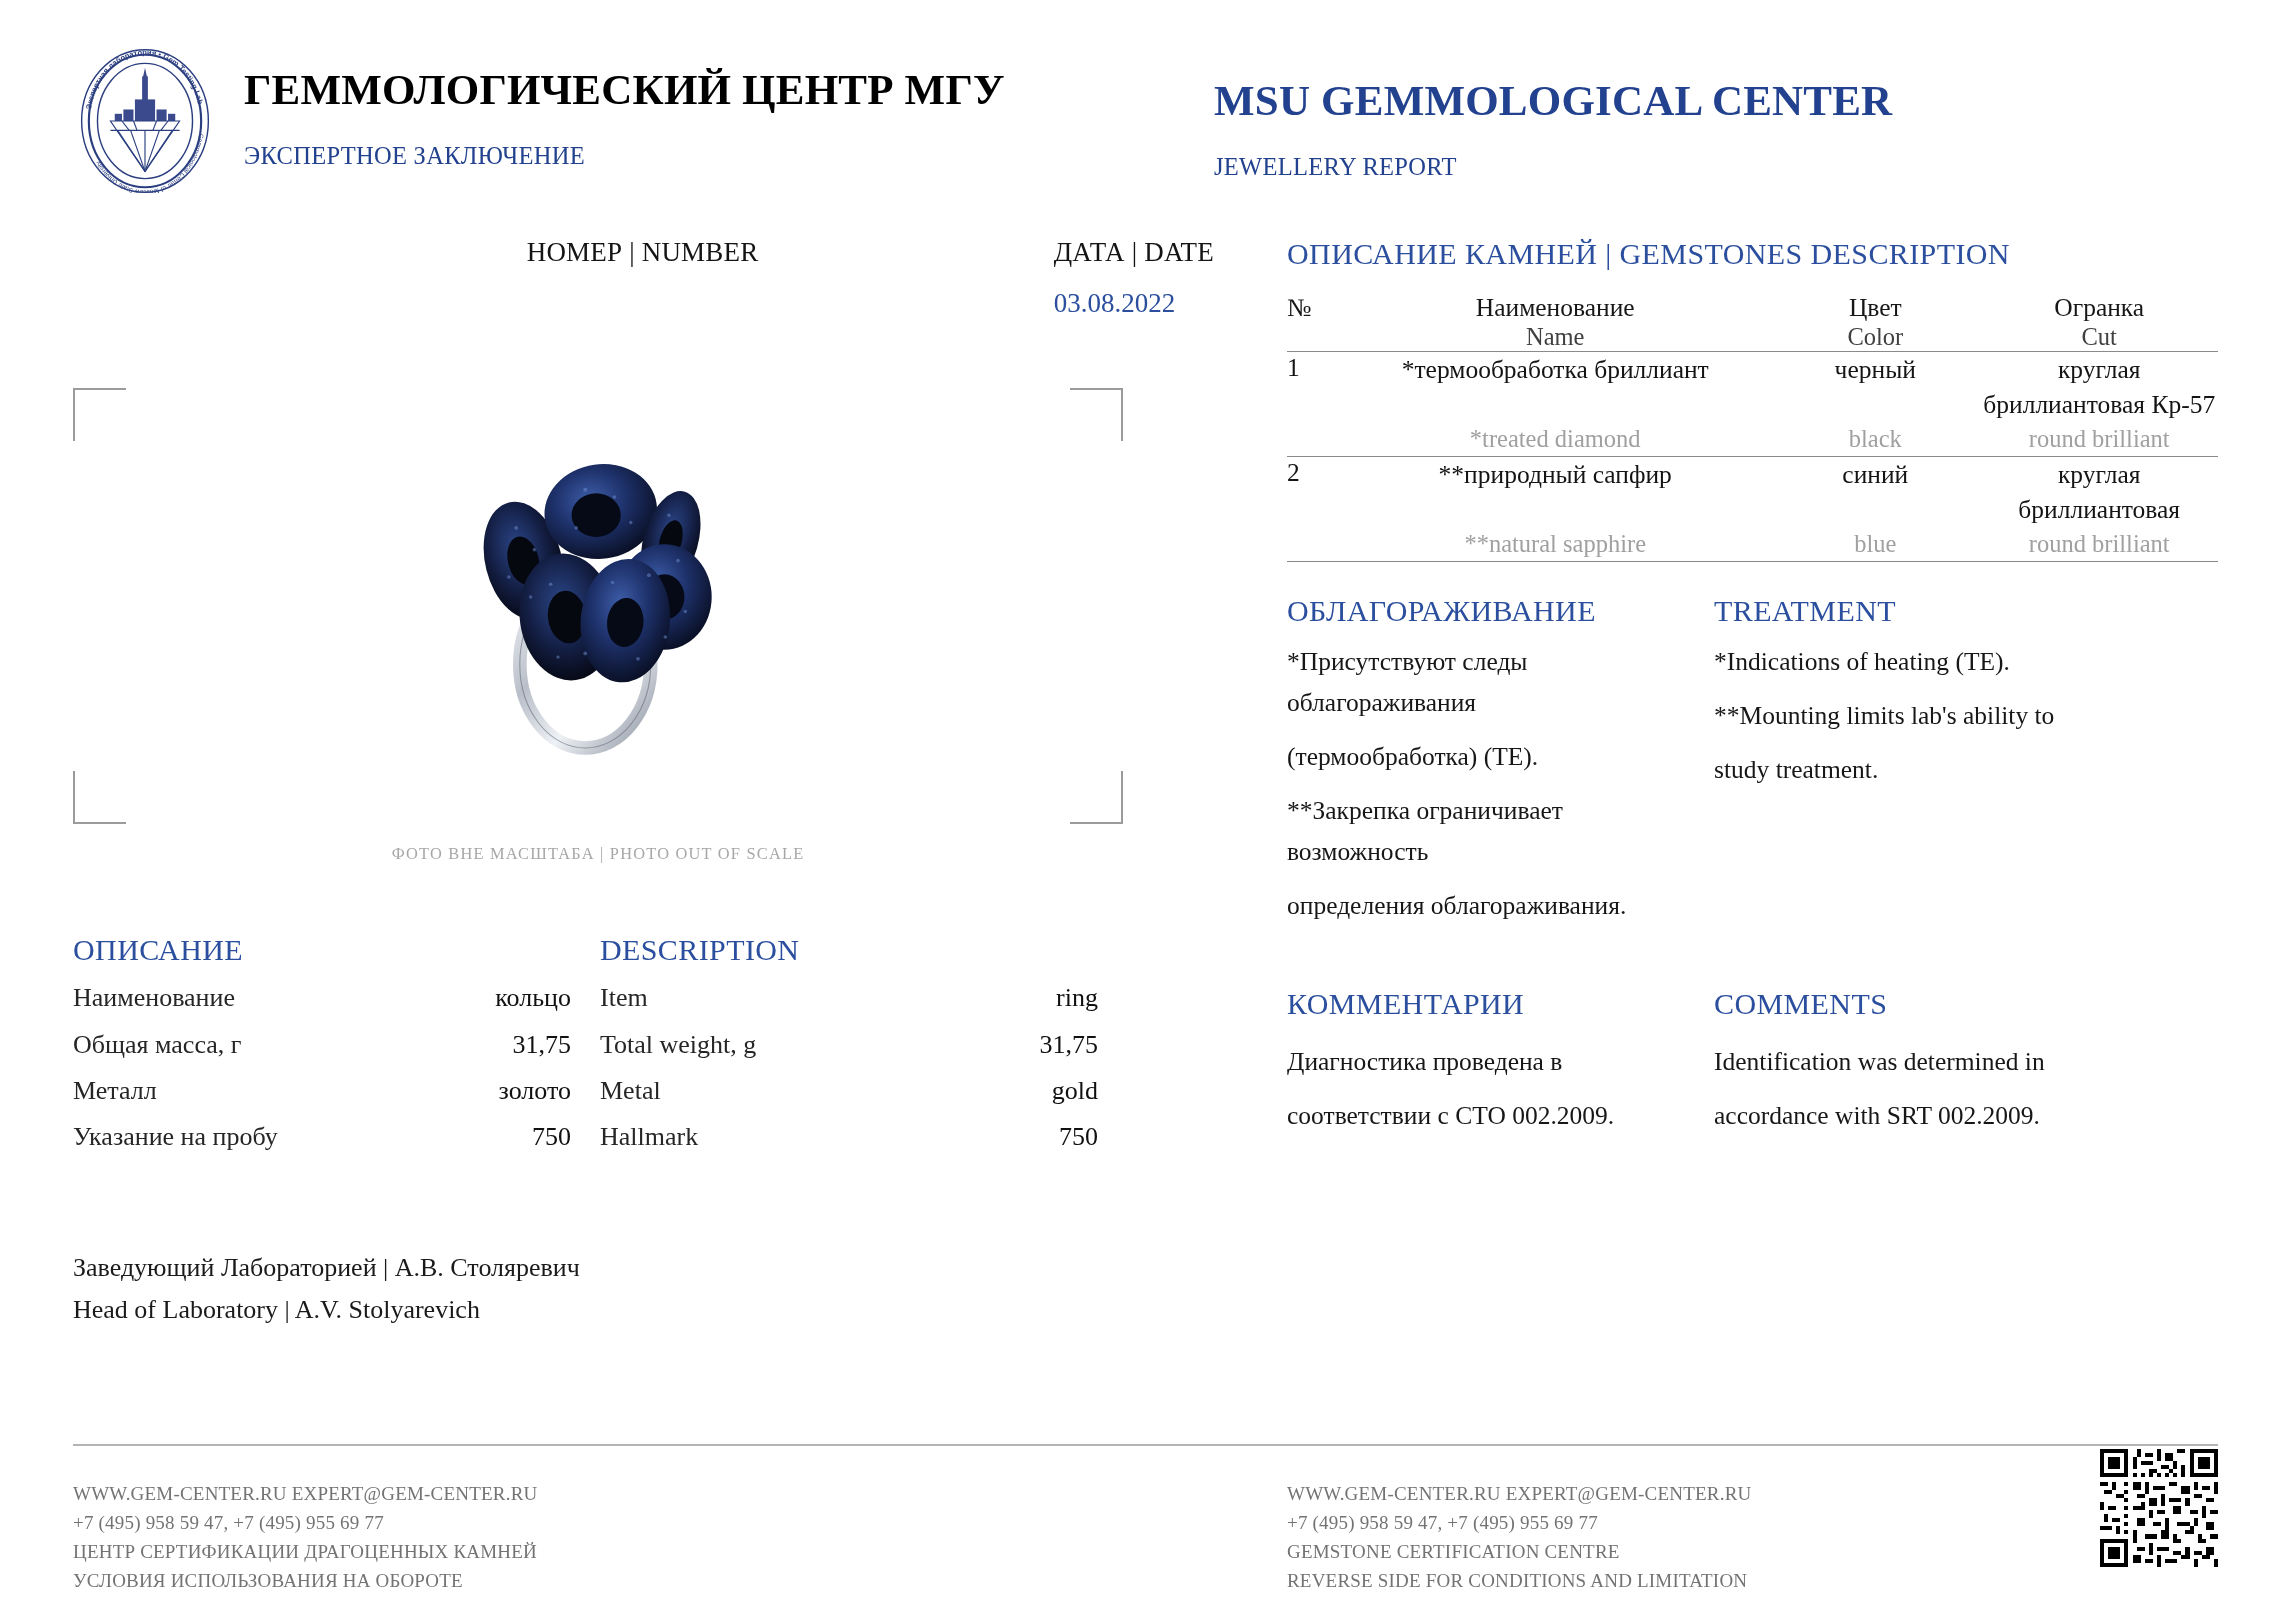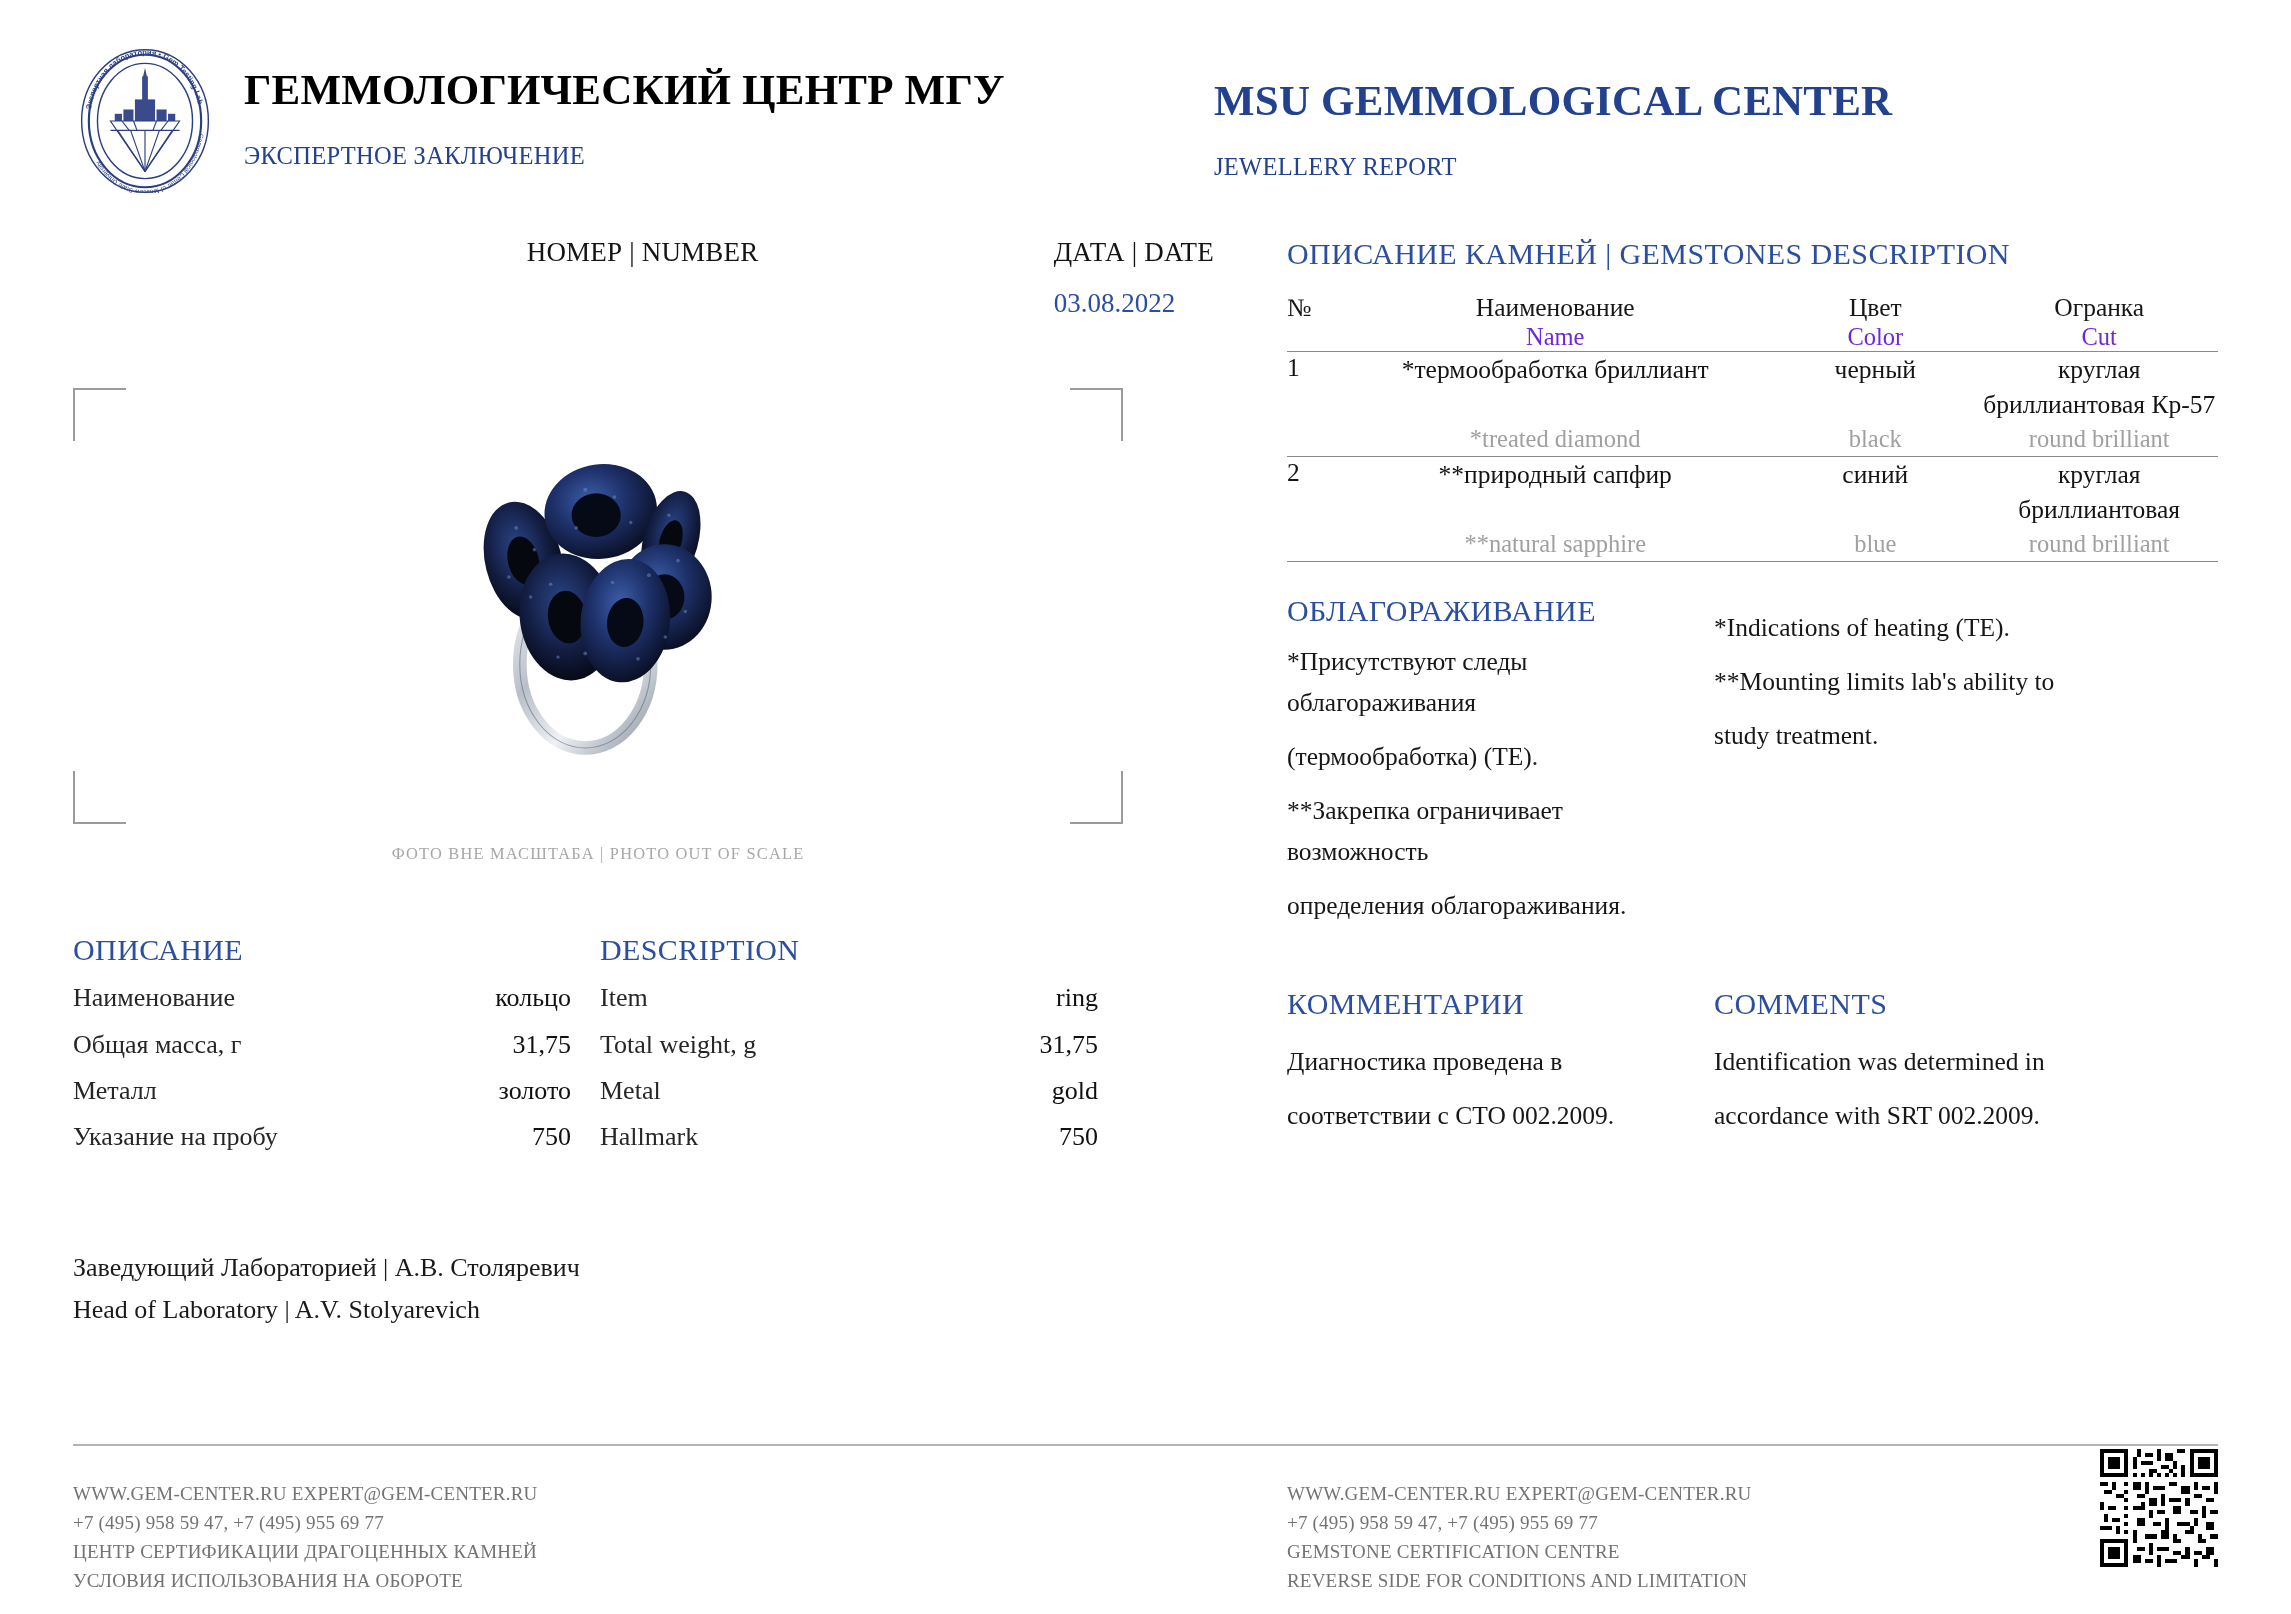--- a/index.html
+++ b/index.html
@@ -80,21 +80,21 @@
   .sign-line { font-size:26px; color:#1a1a1a; line-height:1.62; }
 
   
   .sec-title { font-size:30px; color:#2b4f9e; letter-spacing:0.4px; }
 
   table.gems { width:100%; border-collapse:collapse; margin-top:22px; }
   table.gems th, table.gems td { padding:0; vertical-align:top; }
   .rule-top td { border-top:1.8px solid #8a8a8a; height:1.8px; padding:0; }
 
   .gh { font-size:25.5px; color:#171717; font-weight:400; padding-bottom:3.6px; }
-  .gh-sub { font-size:24.5px; color:#6d28d9; font-weight:400; padding-top:23.6px; padding-bottom:22px; }
+  .gh-sub { font-size:24.5px; color:#404040; font-weight:400; padding-top:23.6px; padding-bottom:22px; }
 
   .c-no   { width:53px;  text-align:left; }
   .c-name { width:427px; text-align:center; }
   .c-col  { width:209px; text-align:center; }
   .c-cut  { width:236px; text-align:center; }
 
   .g-main { font-size:25.5px; color:#141414; padding-top:27px; line-height:1.36; }
   .g-sub  { font-size:24.5px; color:#a0a0a0; padding-top:23.6px; padding-bottom:27px; line-height:1.36; }
   .g-num  { font-size:25.5px; color:#141414; padding-top:27px; }
 
@@ -373,20 +373,21 @@
 
       <div class="twocol">
         <div class="tc-a">
           <div class="sec-title">ОБЛАГОРАЖИВАНИЕ</div>
           <div class="body-line">*Присутствуют следы облагораживания</div>
           <div class="body-line">(термообработка) (TE).</div>
           <div class="body-line">**Закрепка ограничивает возможность</div>
           <div class="body-line">определения облагораживания.</div>
         </div>
         <div class="tc-b">
+          <div class="sec-title">TREATMENT</div>
           <div class="body-line">*Indications of heating (TE).</div>
           <div class="body-line">**Mounting limits lab's ability to</div>
           <div class="body-line">study treatment.</div>
         </div>
       </div>
 
       <div class="twocol" style="margin-top:60px;">
         <div class="tc-a">
           <div class="sec-title">КОММЕНТАРИИ</div>
           <div class="body-line" style="margin-top:20px;">Диагностика проведена в</div>

